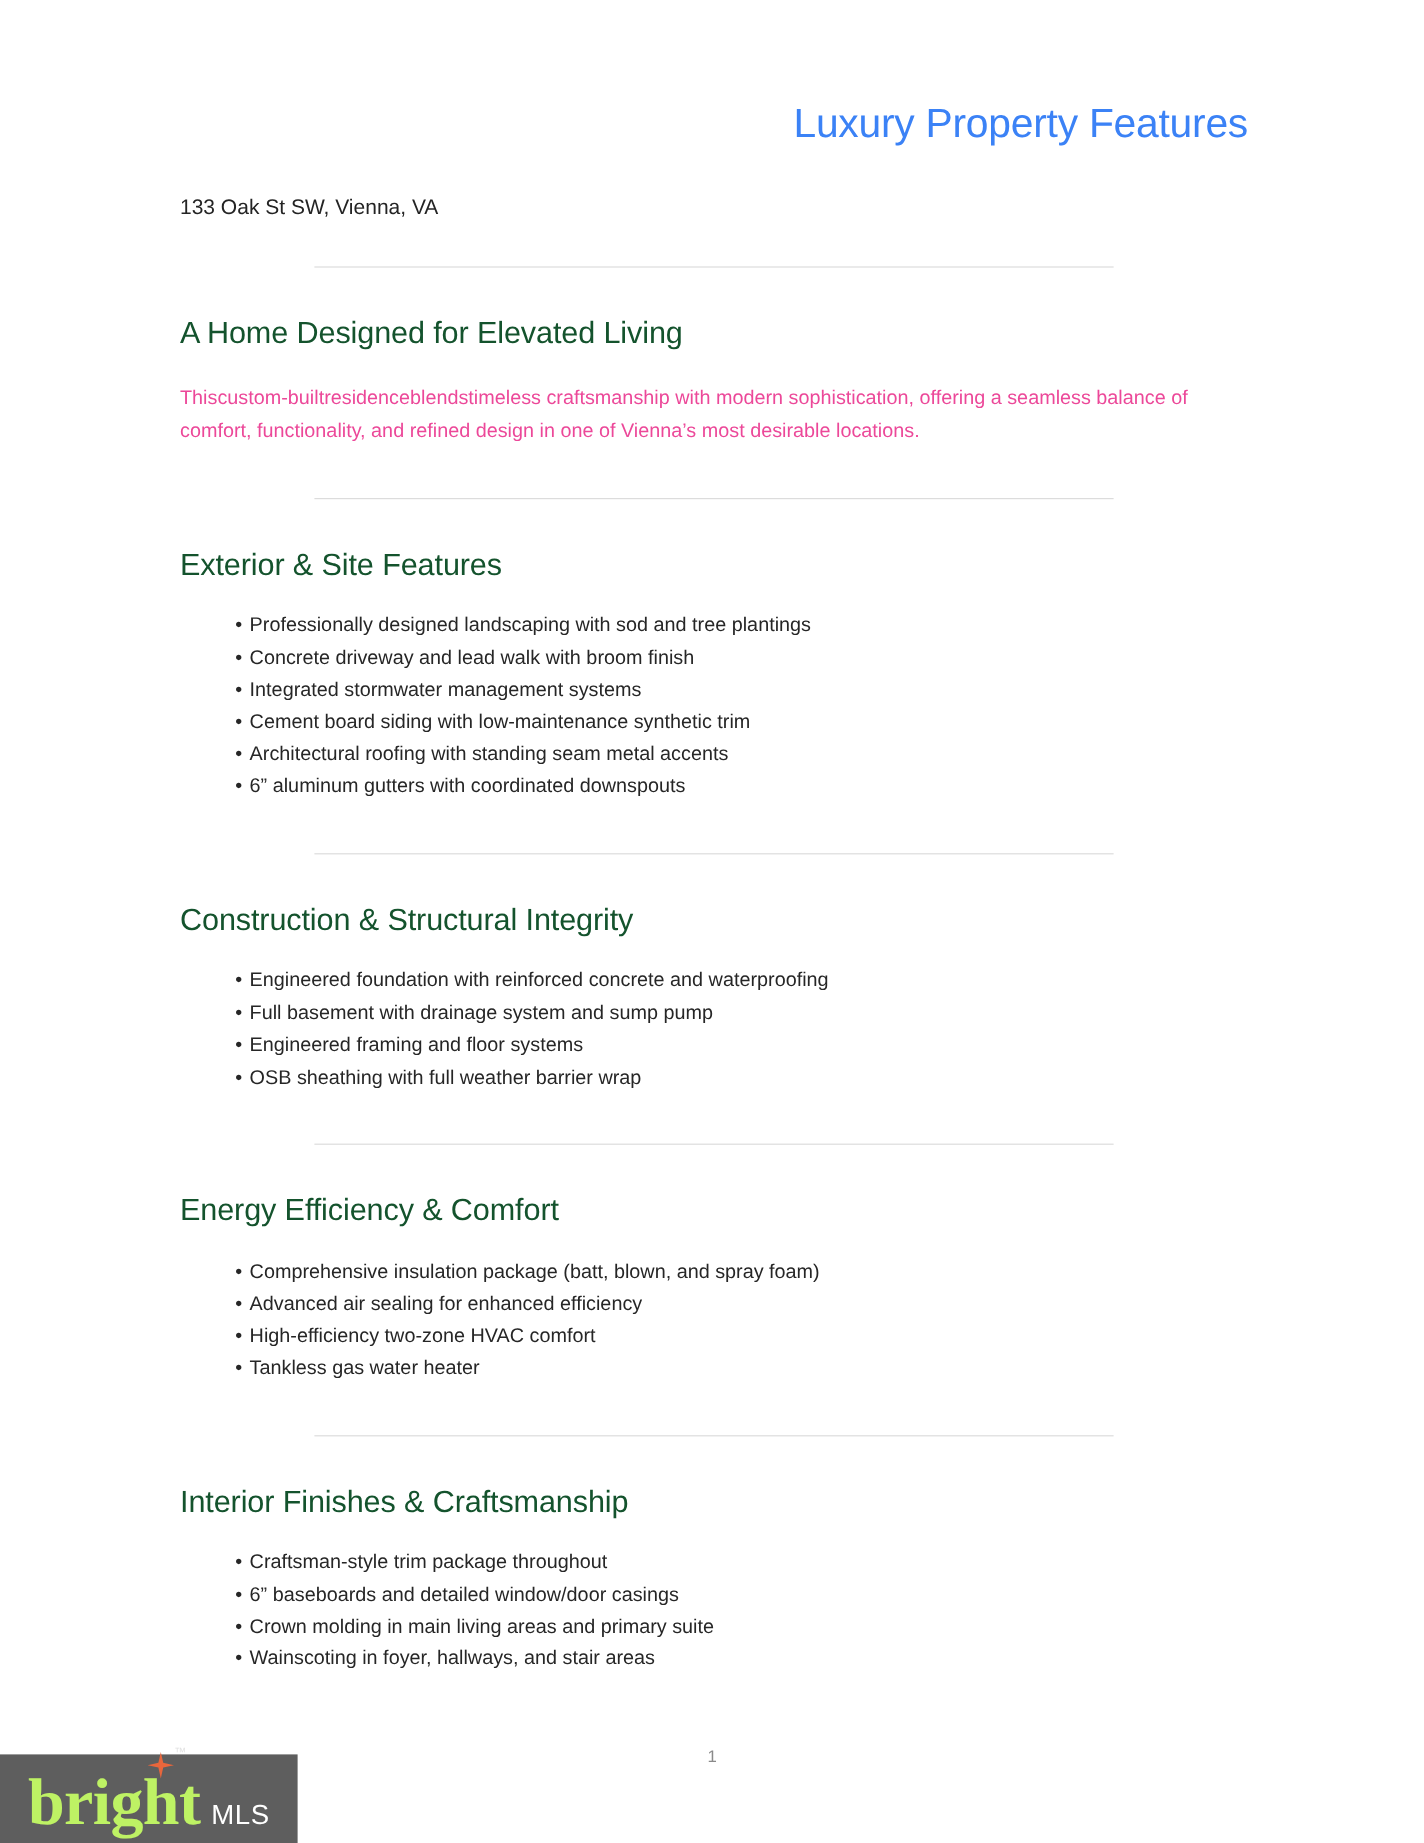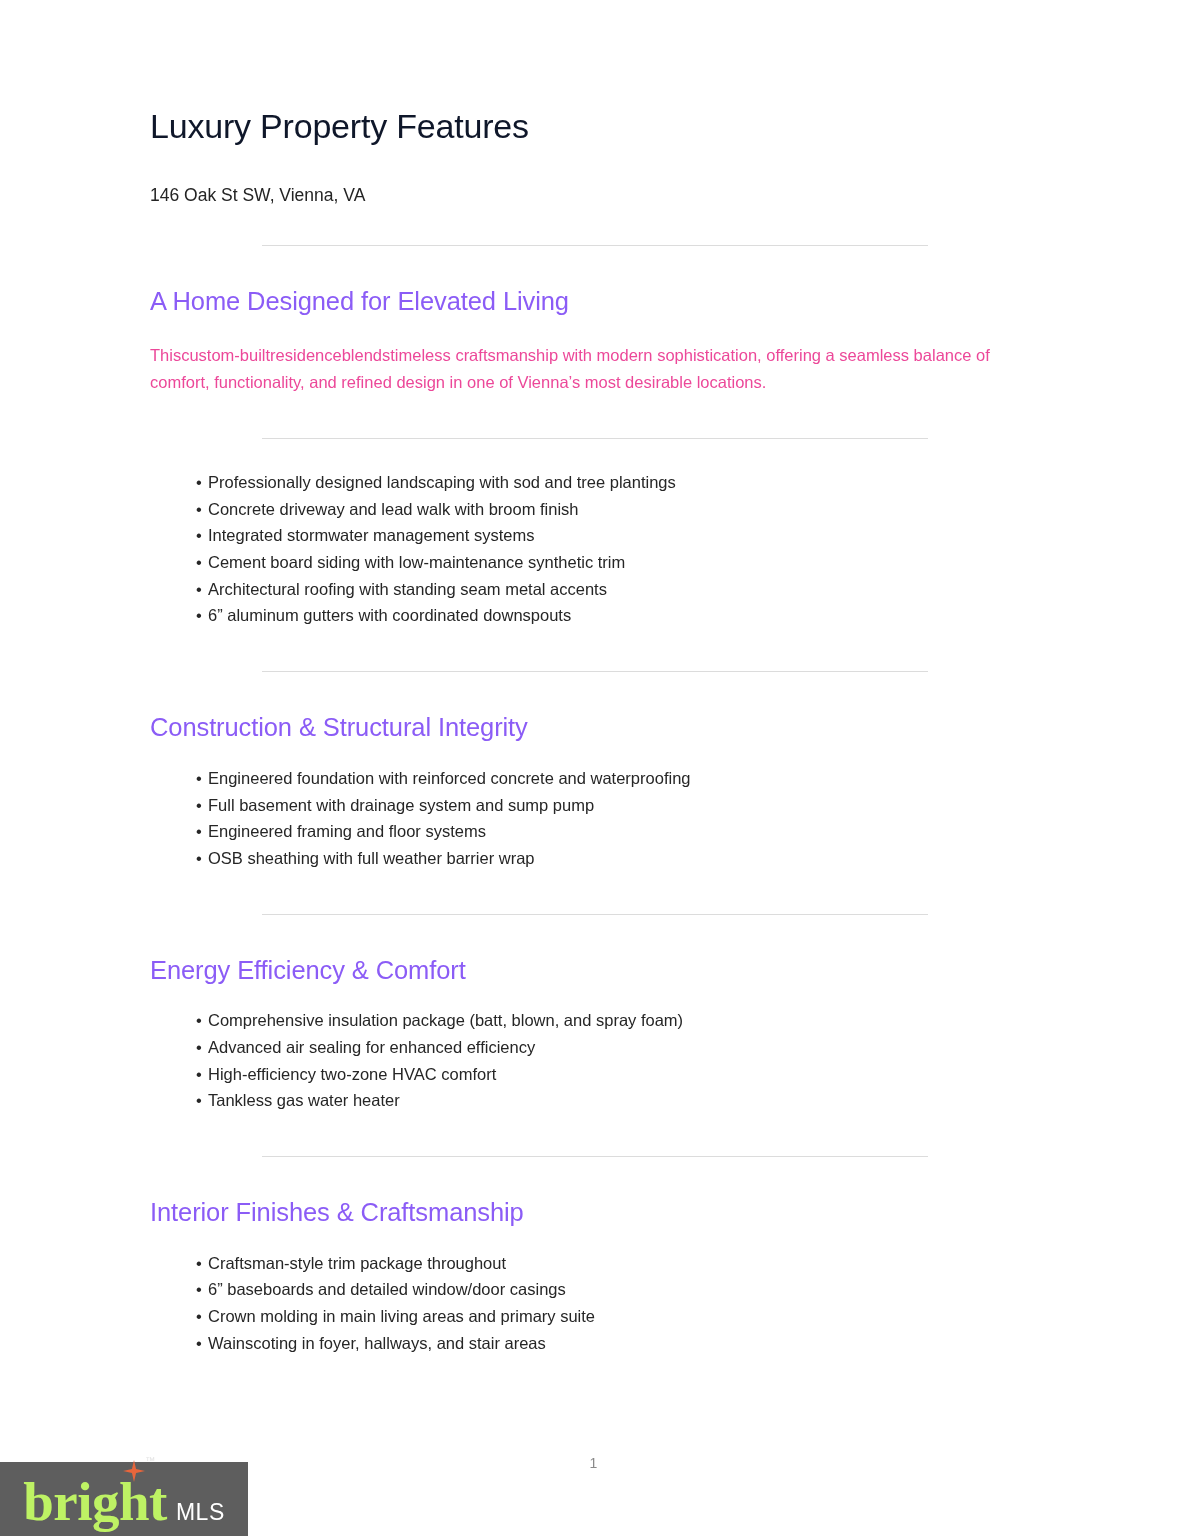--- a/index.html
+++ b/index.html
@@ -28,24 +28,25 @@
     left: 150px;
     top: 0;
     width: 890px;
   }
 
   
   .doc-title {
     font-size: 34px;
     font-weight: 400;
     letter-spacing: -0.2px;
-    color: #0f172a;
-    margin: 0;
-    padding-top: 107px;
+    color: #3b82f6;
+    margin: 0;
+    padding-top: 84px;
     line-height: 1.15;
+    text-align: right;
   }
   .doc-subtitle {
     font-size: 17.5px;
     font-weight: 400;
     color: #242424;
     margin: 0;
     padding-top: 38px;
     line-height: 1.3;
   }
 
@@ -60,21 +61,21 @@
   .div-1 { margin-top: 38px; }
   .div-2 { margin-top: 42px; }
   .div-3 { margin-top: 42px; }
   .div-4 { margin-top: 42px; }
   .div-5 { margin-top: 42px; }
 
   
   .section-title {
     font-size: 25.5px;
     font-weight: 400;
-    color: #8b5cf6;
+    color: #14532d;
     margin: 0;
     padding-top: 32px;
     line-height: 1.2;
     letter-spacing: -0.1px;
   }
 
   .body-para {
     font-size: 16.5px;
     line-height: 1.62;
     color: #ec4899;
@@ -166,30 +167,31 @@
 </style>
 </head>
 <body>
 
 <div class="page">
 
   <div class="content">
 
     <h1 class="doc-title">Luxury Property Features</h1>
 
-    <p class="doc-subtitle">146 Oak St SW, Vienna, VA</p>
+    <p class="doc-subtitle">133 Oak St SW, Vienna, VA</p>
 
     <hr class="divider div-1">
 
     <h2 class="section-title">A Home Designed for Elevated Living</h2>
 
     <p class="body-para">Thiscustom-builtresidenceblendstimeless craftsmanship with modern sophistication, offering a seamless balance of comfort, functionality, and refined design in one of Vienna’s most desirable locations.</p>
 
     <hr class="divider div-2">
 
+    <h2 class="section-title">Exterior &amp; Site Features</h2>
     <ul class="bullet-list">
       <li><span class="bullet-dot">•</span><span>Professionally designed landscaping with sod and tree plantings</span></li>
       <li><span class="bullet-dot">•</span><span>Concrete driveway and lead walk with broom finish</span></li>
       <li><span class="bullet-dot">•</span><span>Integrated stormwater management systems</span></li>
       <li><span class="bullet-dot">•</span><span>Cement board siding with low-maintenance synthetic trim</span></li>
       <li><span class="bullet-dot">•</span><span>Architectural roofing with standing seam metal accents</span></li>
       <li><span class="bullet-dot">•</span><span>6” aluminum gutters with coordinated downspouts</span></li>
     </ul>
 
     <hr class="divider div-3">

